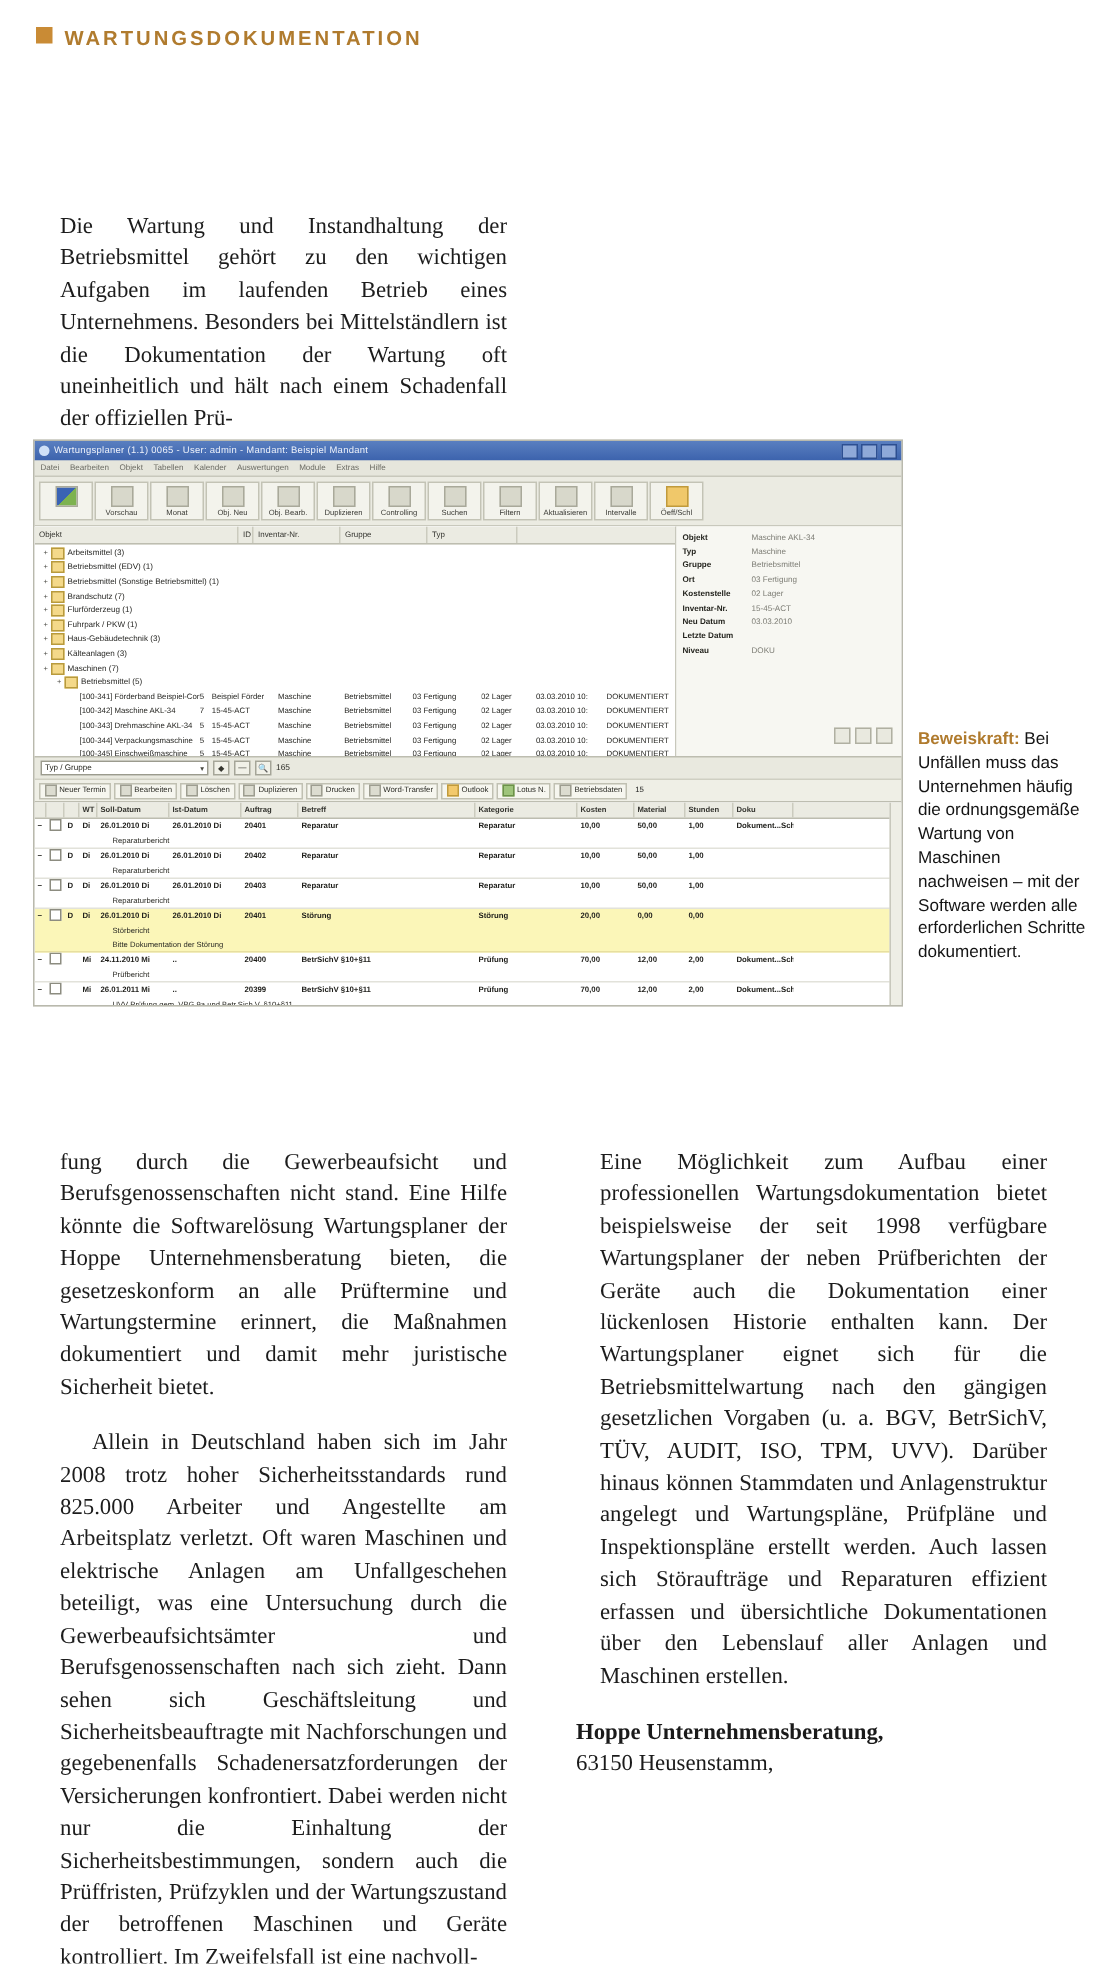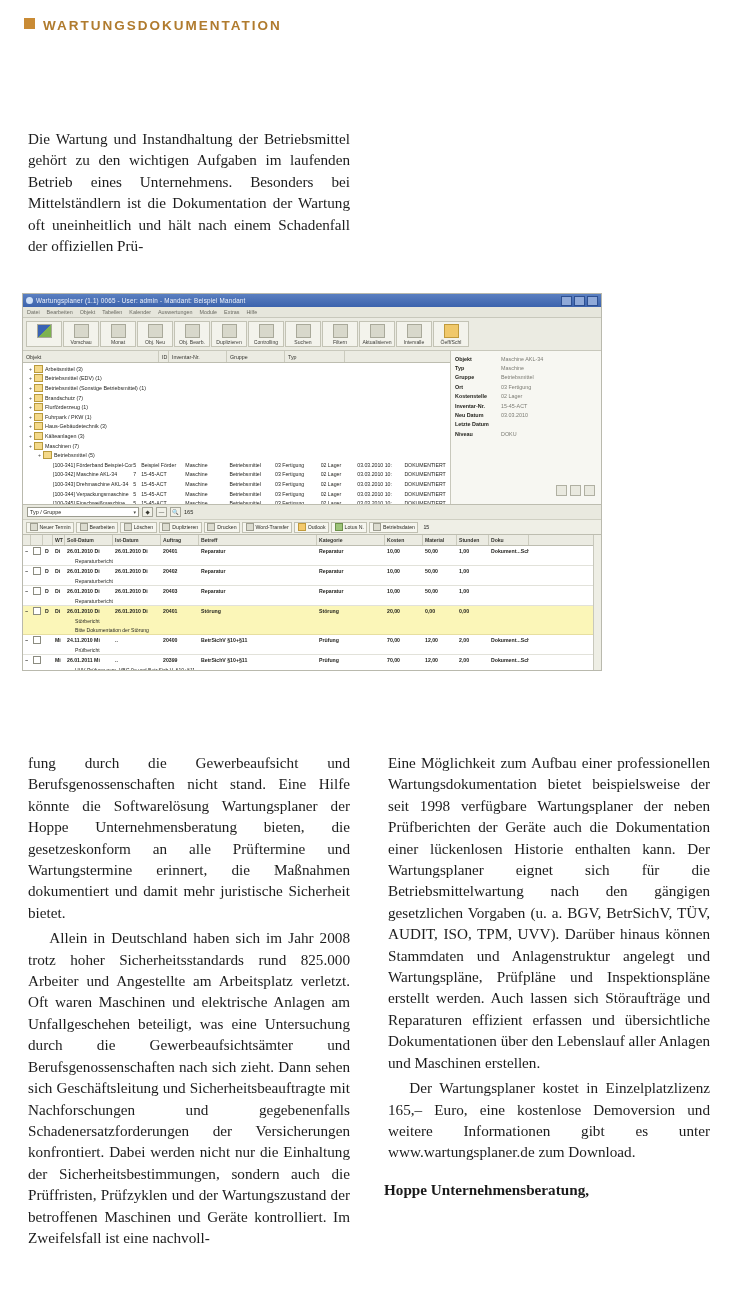--- a/index.html
+++ b/index.html
@@ -73,21 +73,21 @@
     gap: 30px;
   }
   .intro .col {
     width: 330px;
   }
   .body-p {
     font-family: "Liberation Serif", serif;
     font-size: 15.2px;
     line-height: 21.4px;
     text-align: justify;
-    margin: 4px;
+    margin: 16px;
     color: #1c1c1c;
     hyphens: manual;
   }
   .body-p + .body-p {
     text-indent: 1.4em;
   }
 
   
   .figure {
     position: absolute;
@@ -878,28 +878,31 @@
               </div>
               <div class="lg-sub">UVV Prüfung gem. VBG 9a und Betr.Sich.V. §10+§11</div>
             </div>
           </div>
         <div class="scroll-v"></div>
       </div>
 
     </div>
   </div>
 
+  <div class="caption">
+    <b>Beweiskraft:</b><span> Bei Unfällen muss das Unternehmen häufig die ordnungsgemäße Wartung von Maschinen nachweisen – mit der Software werden alle erforderlichen Schritte dokumentiert.</span>
+  </div>
 
   <div class="maincols">
     <div class="col">
       <p class="body-p">fung durch die Gewerbeaufsicht und Berufsgenossenschaften nicht stand. Eine Hilfe könnte die Softwarelösung Wartungsplaner der Hoppe Unternehmensberatung bieten, die gesetzeskonform an alle Prüftermine und Wartungstermine erinnert, die Maßnahmen dokumentiert und damit mehr juristische Sicherheit bietet.</p>
       <p class="body-p">Allein in Deutschland haben sich im Jahr 2008 trotz hoher Sicherheitsstandards rund 825.000 Arbeiter und Angestellte am Arbeitsplatz verletzt. Oft waren Maschinen und elektrische Anlagen am Unfallgeschehen beteiligt, was eine Untersuchung durch die Gewerbeaufsichtsämter und Berufsgenossenschaften nach sich zieht. Dann sehen sich Geschäftsleitung und Sicherheitsbeauftragte mit Nachforschungen und gegebenenfalls Schadenersatzforderungen der Versicherungen konfrontiert. Dabei werden nicht nur die Einhaltung der Sicherheitsbestimmungen, sondern auch die Prüffristen, Prüfzyklen und der Wartungszustand der betroffenen Maschinen und Geräte kontrolliert. Im Zweifelsfall ist eine nachvoll-</p>
     </div>
     <div class="col">
       <p class="body-p">Eine Möglichkeit zum Aufbau einer professionellen Wartungsdokumentation bietet beispielsweise der seit 1998 verfügbare Wartungsplaner der neben Prüfberichten der Geräte auch die Dokumentation einer lückenlosen Historie enthalten kann. Der Wartungsplaner eignet sich für die Betriebsmittelwartung nach den gängigen gesetzlichen Vorgaben (u. a. BGV, BetrSichV, TÜV, AUDIT, ISO, TPM, UVV). Darüber hinaus können Stammdaten und Anlagenstruktur angelegt und Wartungspläne, Prüfpläne und Inspektionspläne erstellt werden. Auch lassen sich Störaufträge und Reparaturen effizient erfassen und übersichtliche Dokumentationen über den Lebenslauf aller Anlagen und Maschinen erstellen.</p>
-      <p class="body-p">Der Wartungsplaner kostet in Einzelplatzlizenz 165,– Euro, eine kostenlose Demoversion und weitere Informationen gibt es unter www.wartungsplaner.de zum Download.</p>
       <div class="contact">
         <div class="cname">Hoppe Unternehmensberatung,</div>
+        <div>63150 Heusenstamm,</div>
       </div>
     </div>
   </div>
 
 </div>
 
 </body></html>

